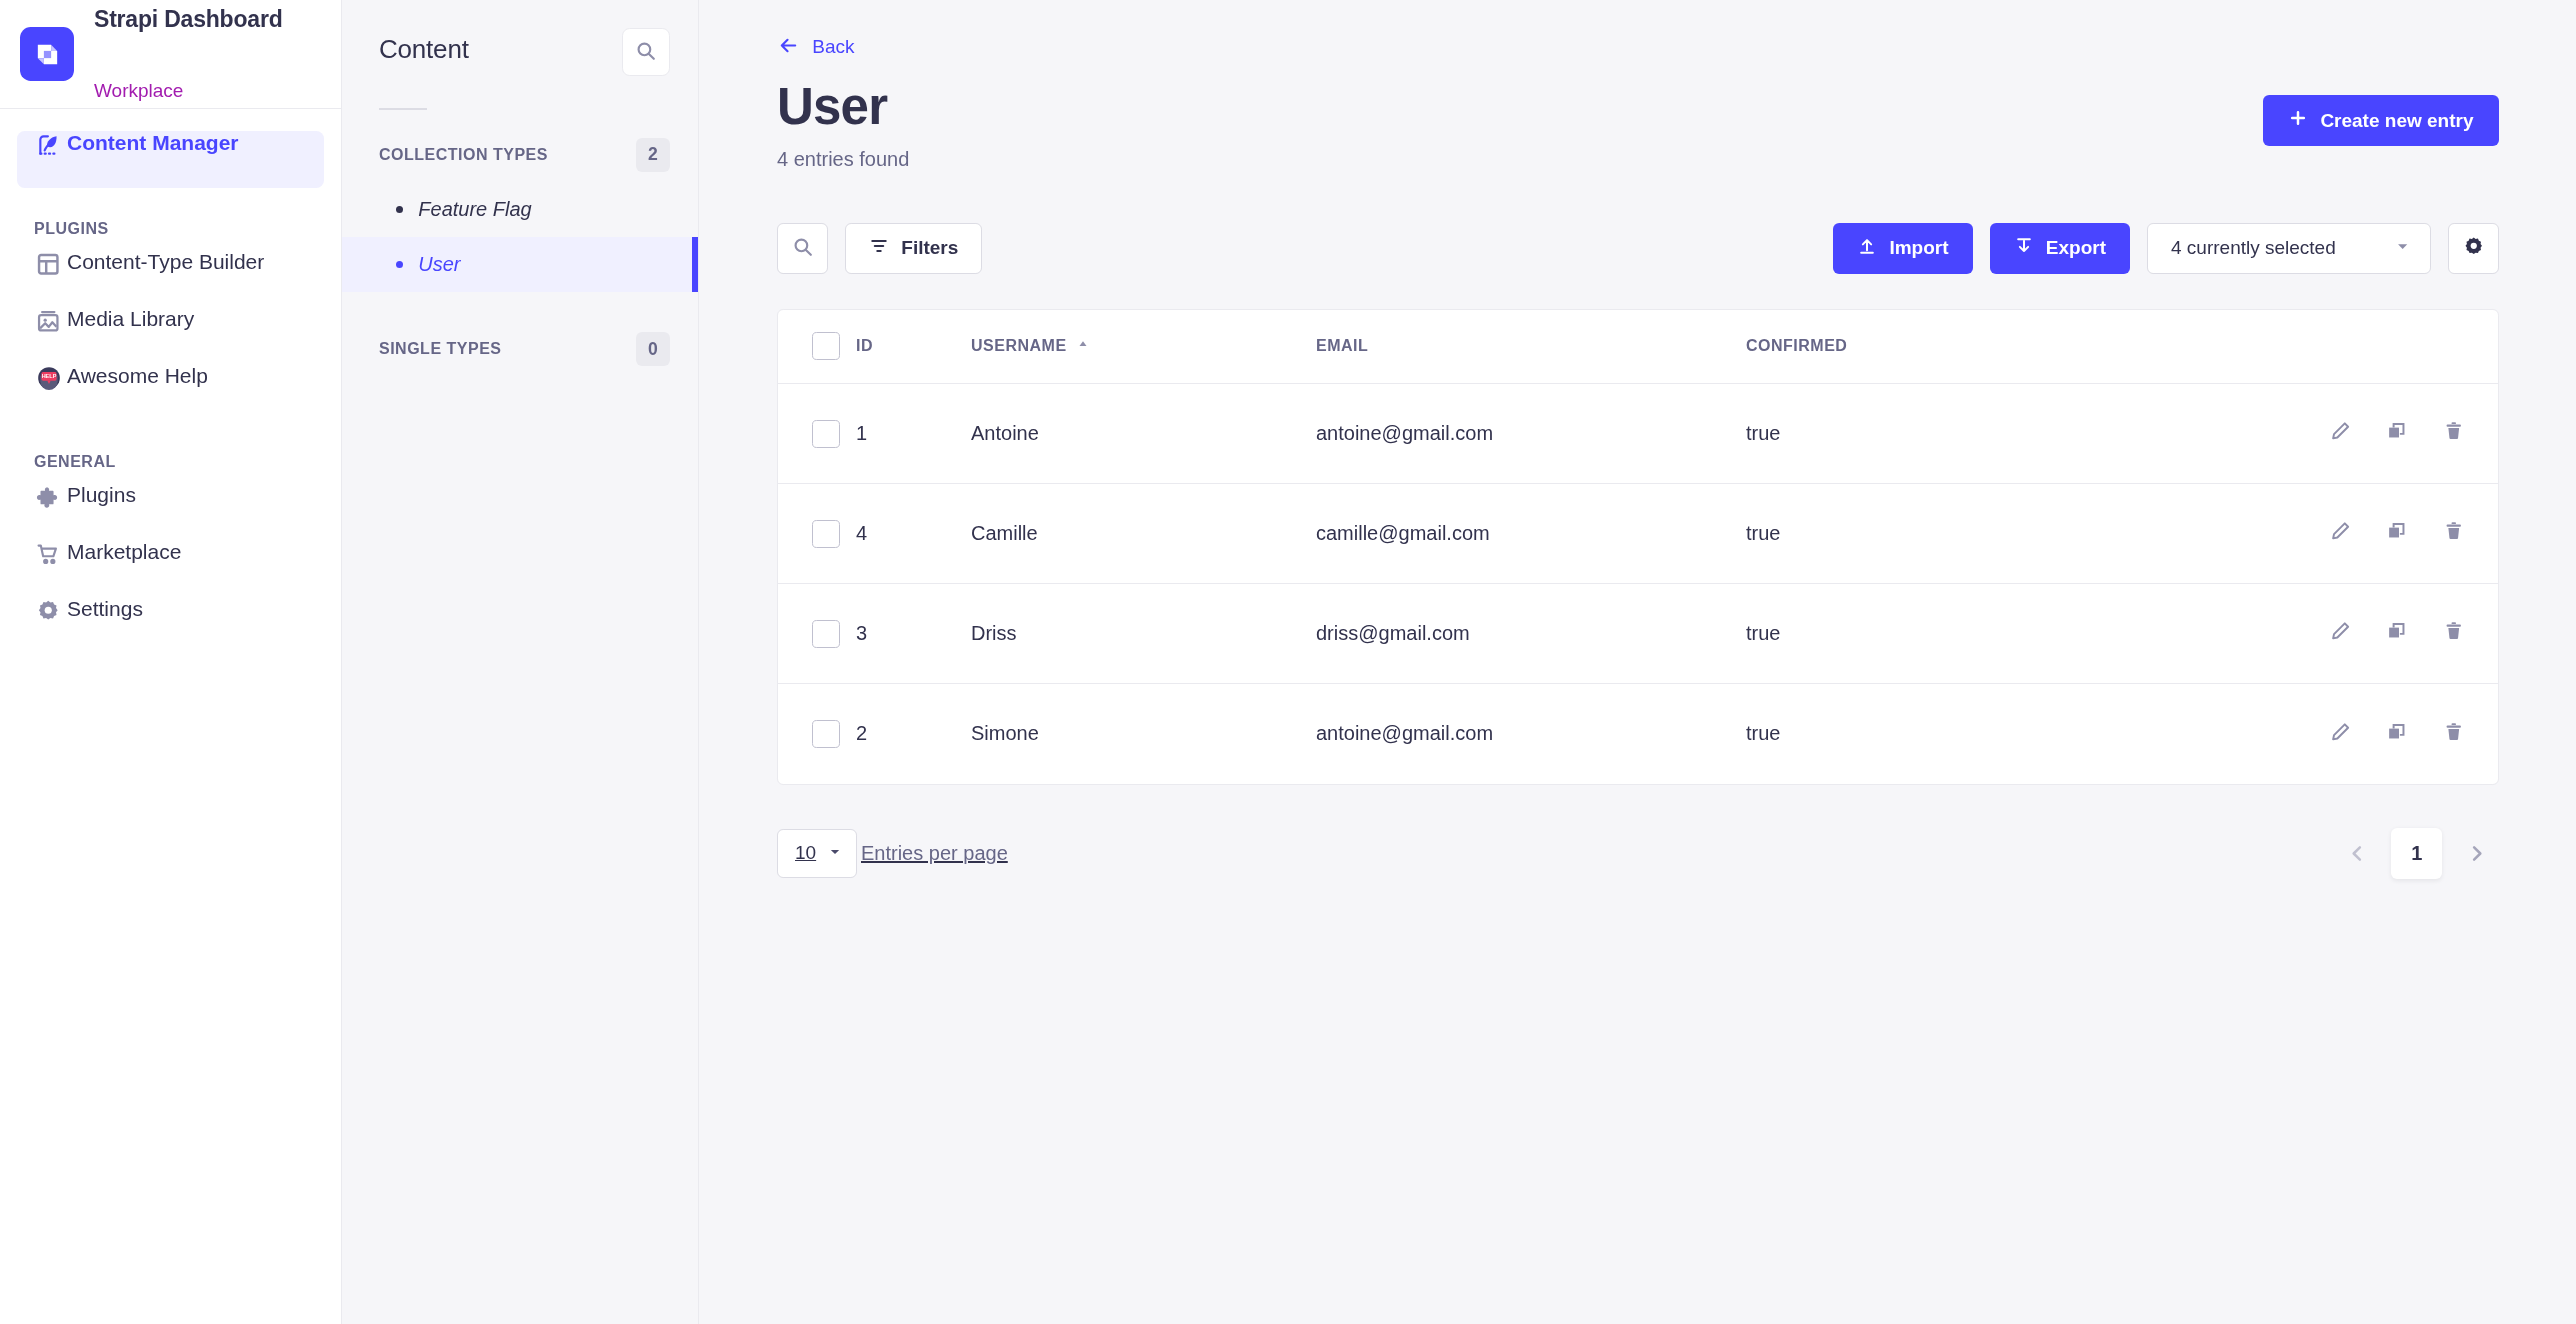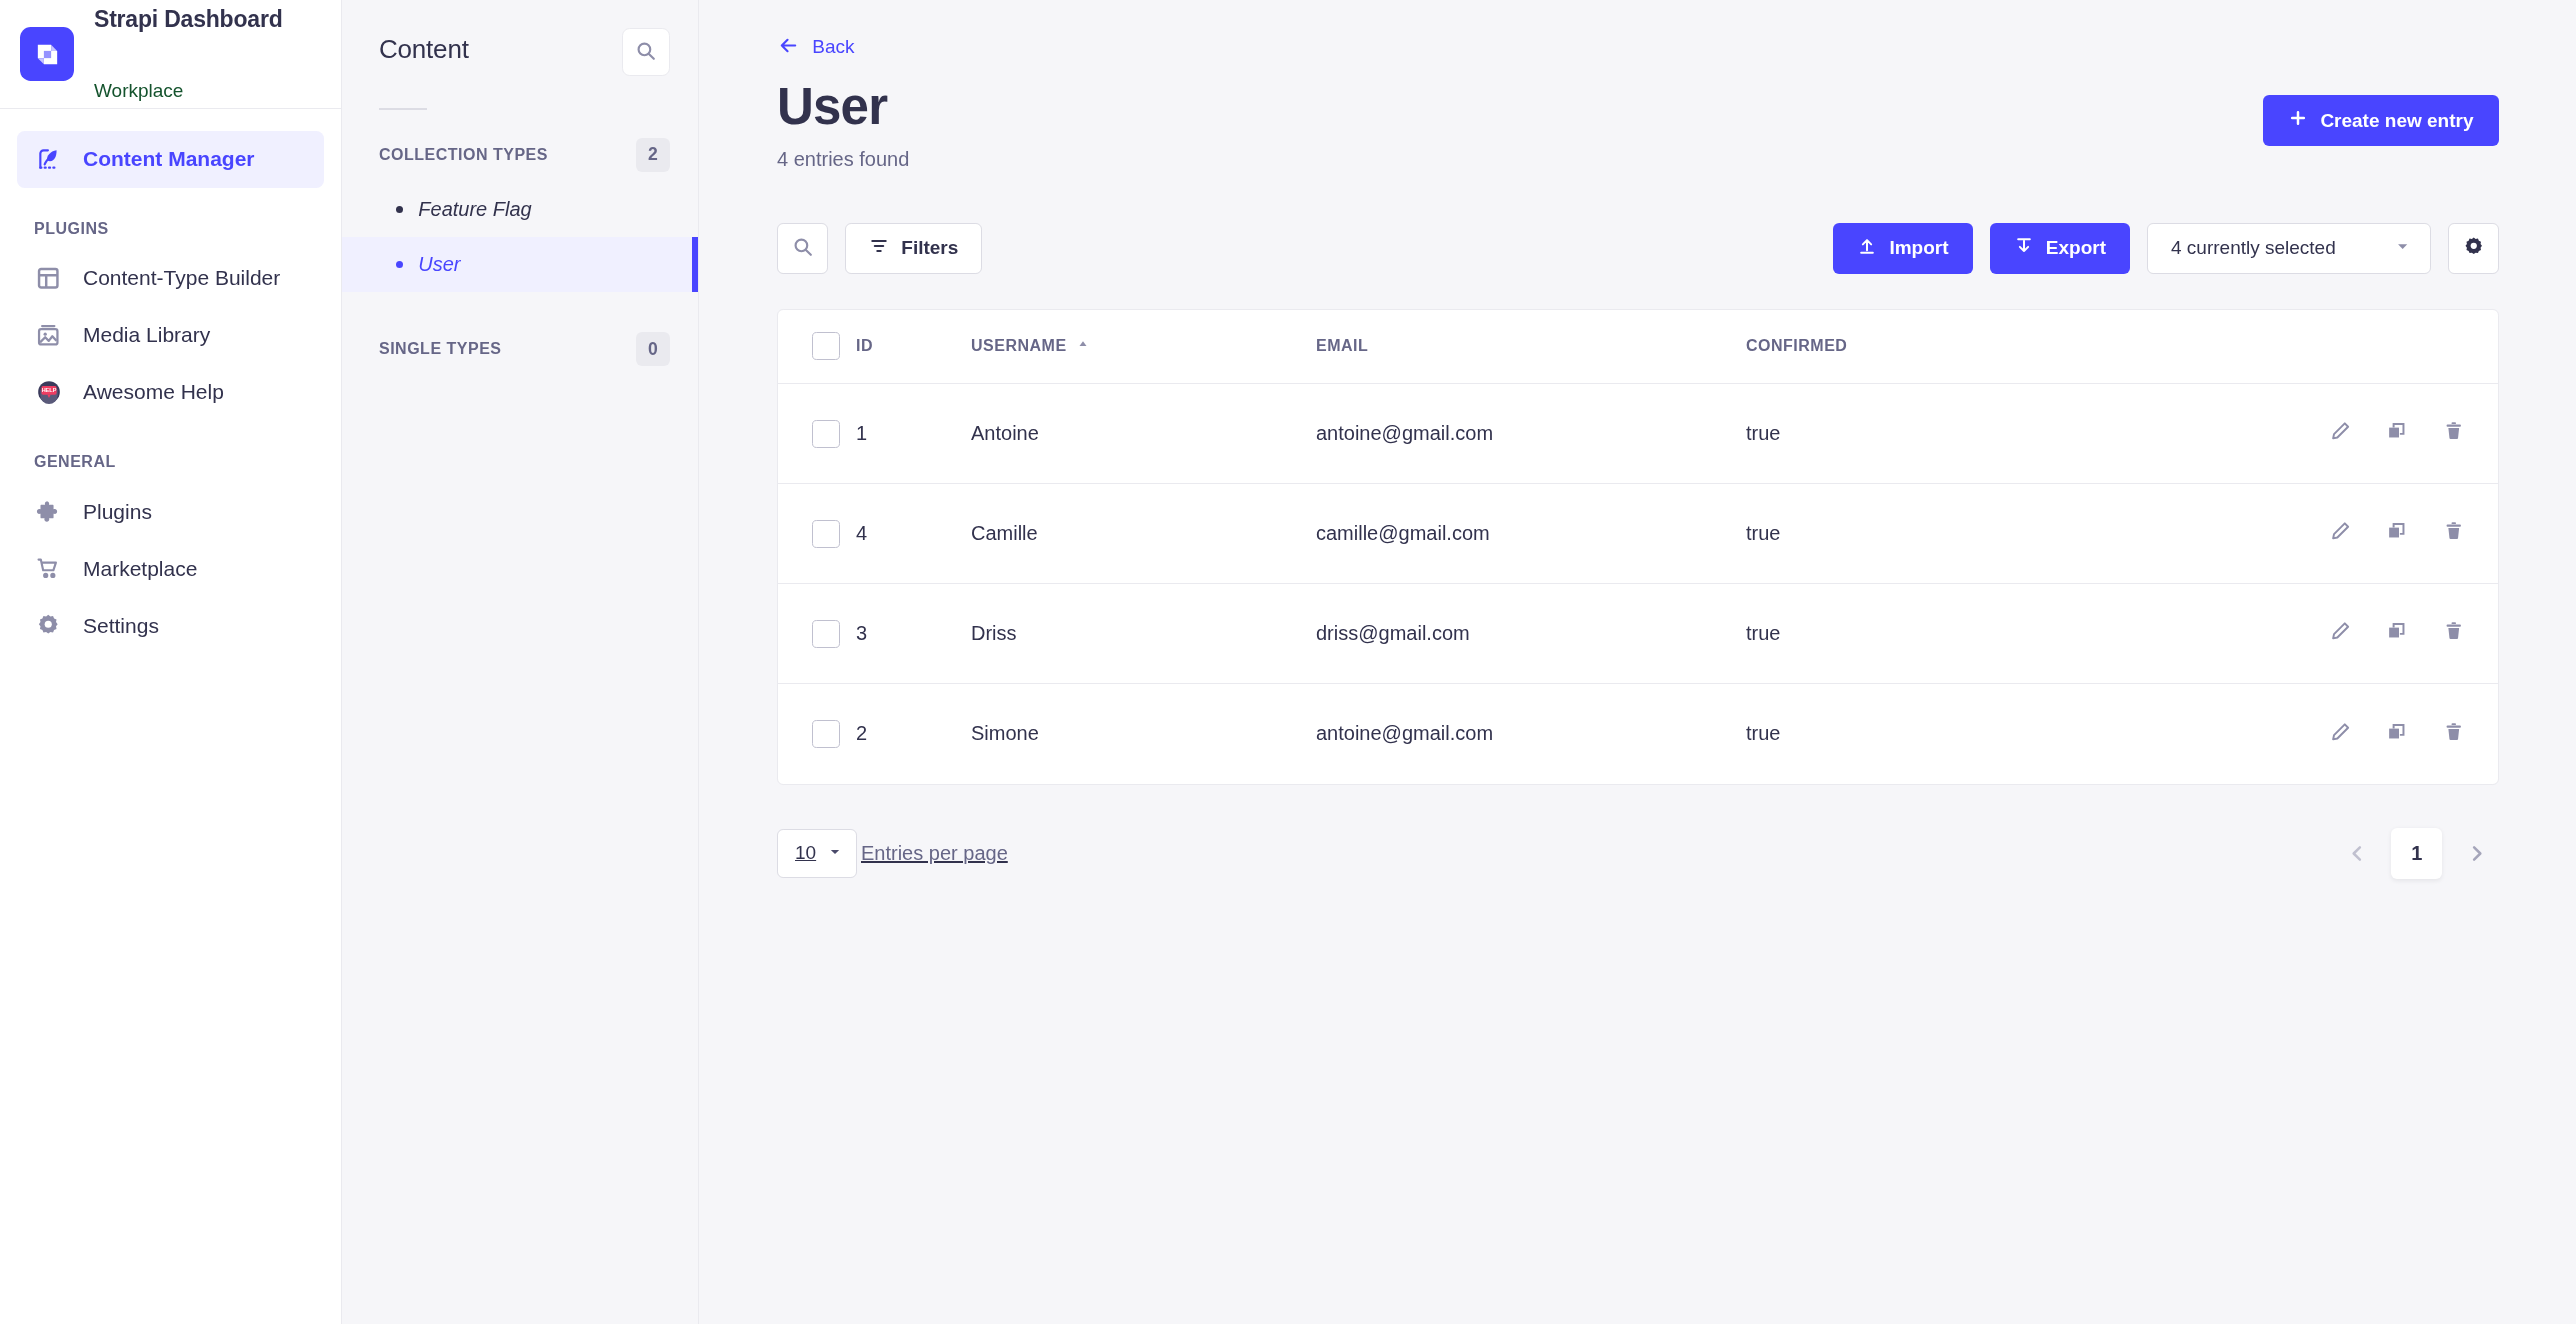--- a/index.html
+++ b/index.html
@@ -26,25 +26,25 @@
     height: 109px;
   }
   .brand-logo {
     width: 54px; height: 54px; border-radius: 10.7px;
     background: #4945ff;
     display: flex; align-items: center; justify-content: center;
     flex: 0 0 54px;
   }
   .brand-text { display: flex; flex-direction: column; gap: 3.8px; }
   .brand-title { font-size: 23px; font-weight: bold; color: #32324d; letter-spacing: -0.2px; }
-  .brand-sub { font-size: 19px; color: #14532d; margin-top: 44px; }
+  .brand-sub { font-size: 19px; color: #a21caf; margin-top: 44px; }
 
   .nav { padding: 21.5px 17px 0 17px; flex: 1; }
   .nav-item {
-    display: flex; align-items: center; gap: 20px;
+    display: flex; align-items: flex-start; gap: 4px;
     height: 57px; padding: 0 17px;
     border-radius: 7.7px;
     font-size: 21px; color: #32324d;
     cursor: pointer;
   }
   .nav-item.active {
     background: #f0f0ff; color: #4945ff; font-weight: bold;
   }
   .nav-icon { width: 29px; height: 29px; flex: 0 0 29px; display:flex; align-items:center; justify-content:center; }
   .nav-section {

